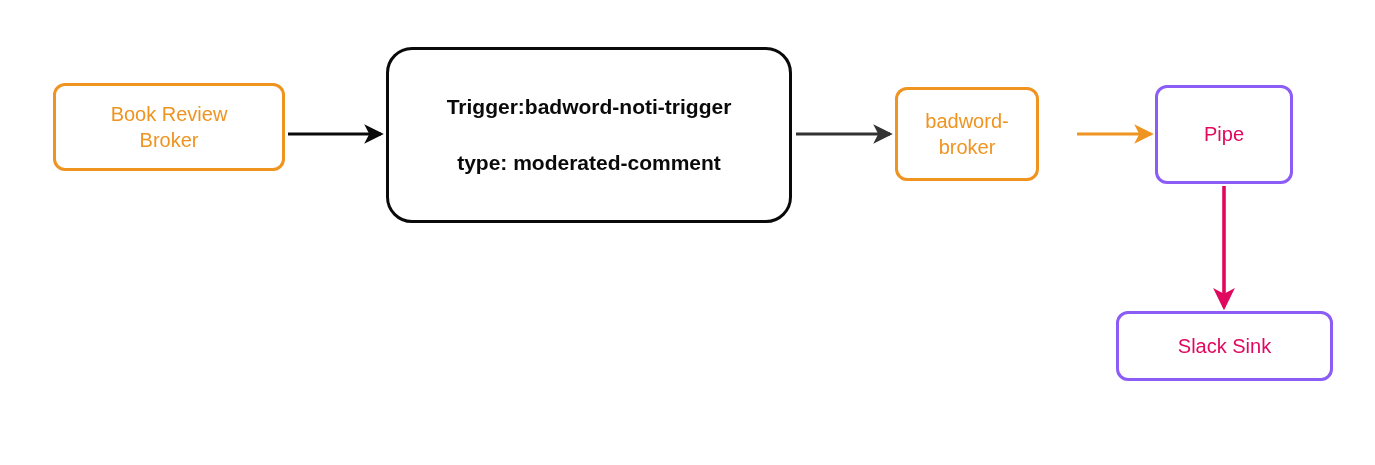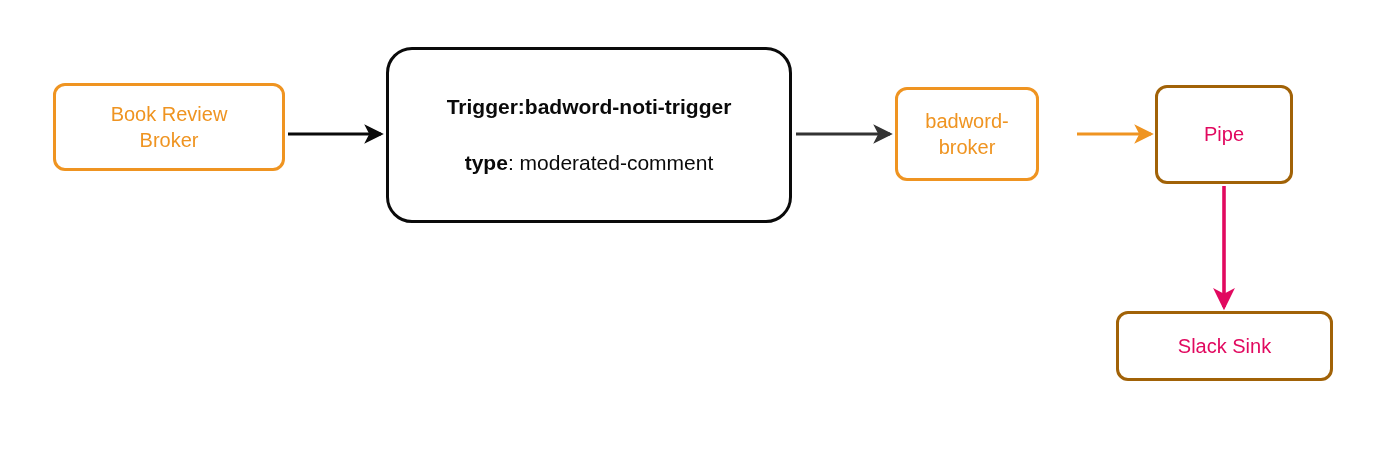--- a/index.html
+++ b/index.html
@@ -55,30 +55,30 @@
     color: #0a0a0a;
     font-size: 21px;
   }
   .node.trigger .line {
     display: block;
   }
   .node.trigger .k {
     font-weight: 700;
   }
   .node.trigger .v {
-    font-weight: 400;
+    font-weight: 700;
   }
   .node.trigger .line.all-bold,
   .node.trigger .line.all-bold .v {
     font-weight: 700;
   }
   
   .node.pipe,
   .node.sink {
-    border: 3px solid #a16207;
+    border: 3px solid #8b5cf6;
     border-radius: 12px;
     color: #e1095f;
     font-size: 20px;
     font-weight: 400;
   }
 </style>
 </head>
 <body>
 
 <div id="canvas">

